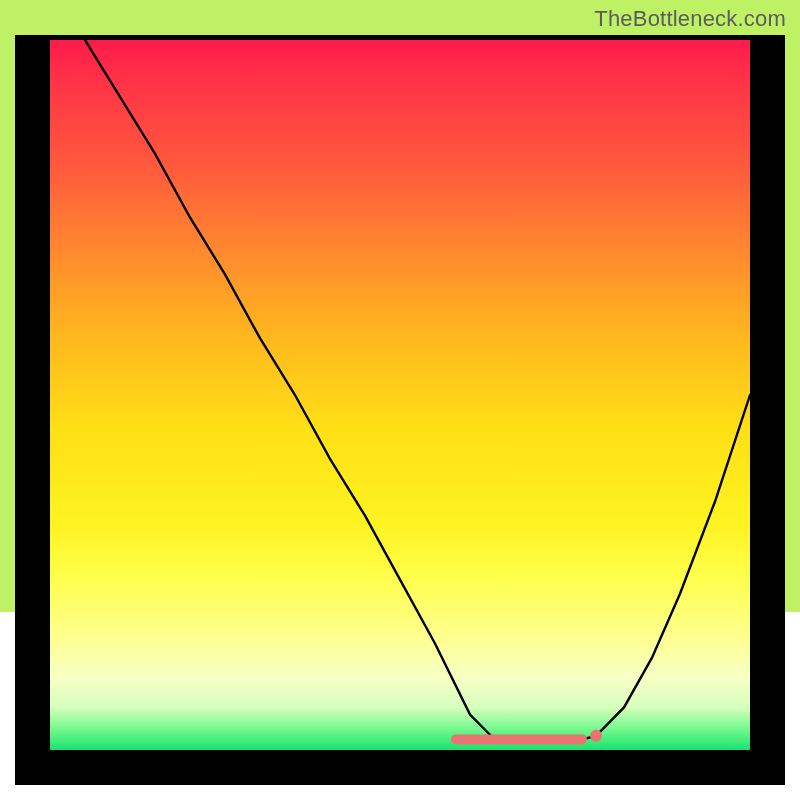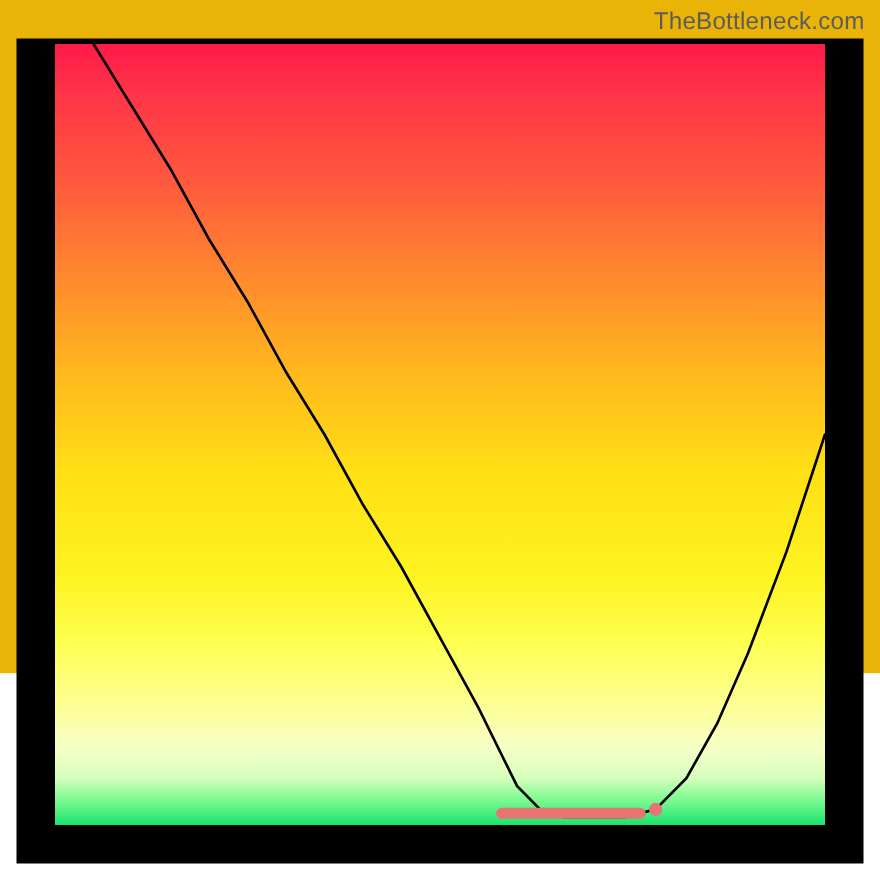--- a/index.html
+++ b/index.html
@@ -8,21 +8,21 @@
     width: 800px;
     height: 800px;
     overflow: hidden;
     background: #fff;
     font-family: Arial, Helvetica, sans-serif;
   }
   .frame {
     position: relative;
     width: 800px;
     height: 612px;
-    background: #eab308;
+    background: #bef264;
   }
   .watermark {
     position: absolute;
     top: 6px;
     right: 14px;
     font-size: 22px;
     font-weight: 400;
     color: #5c5c5c;
     letter-spacing: 0.2px;
     z-index: 5;

